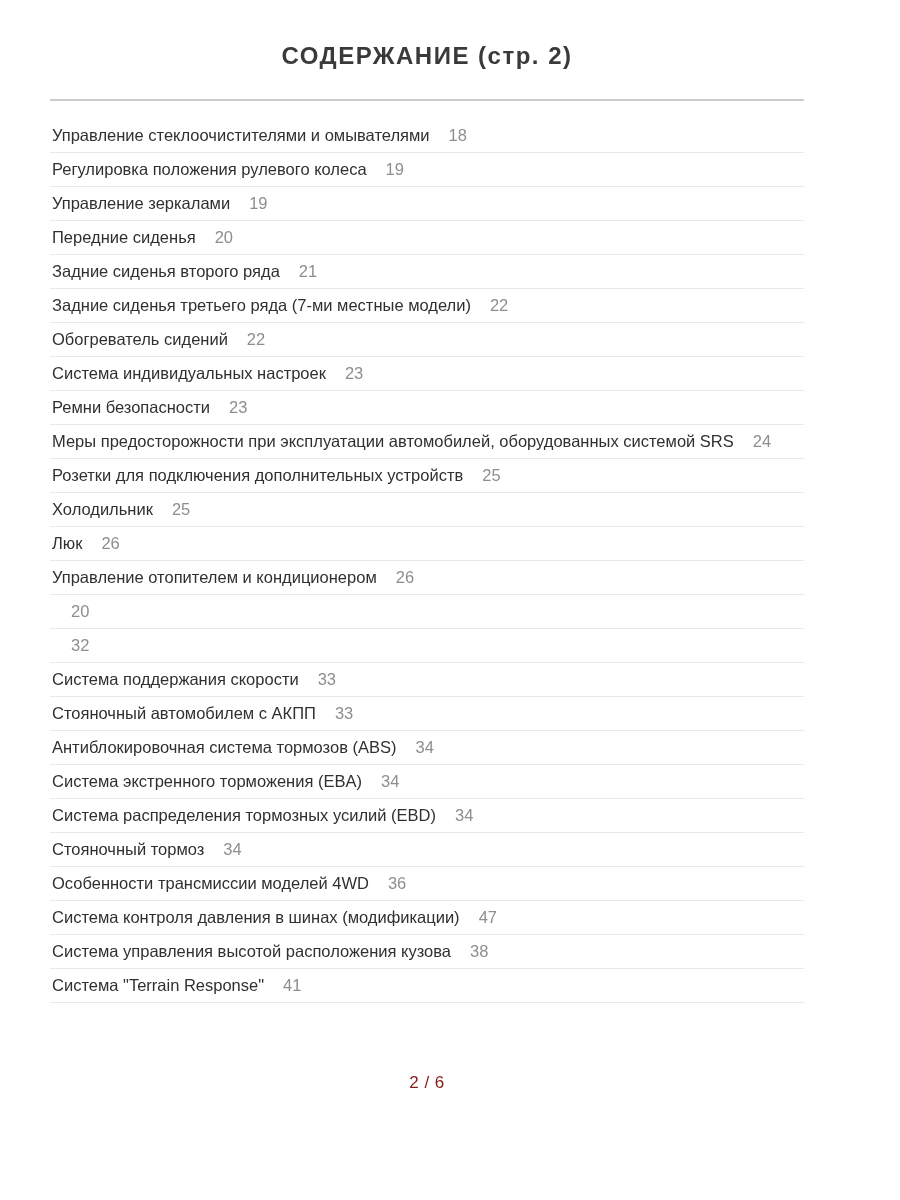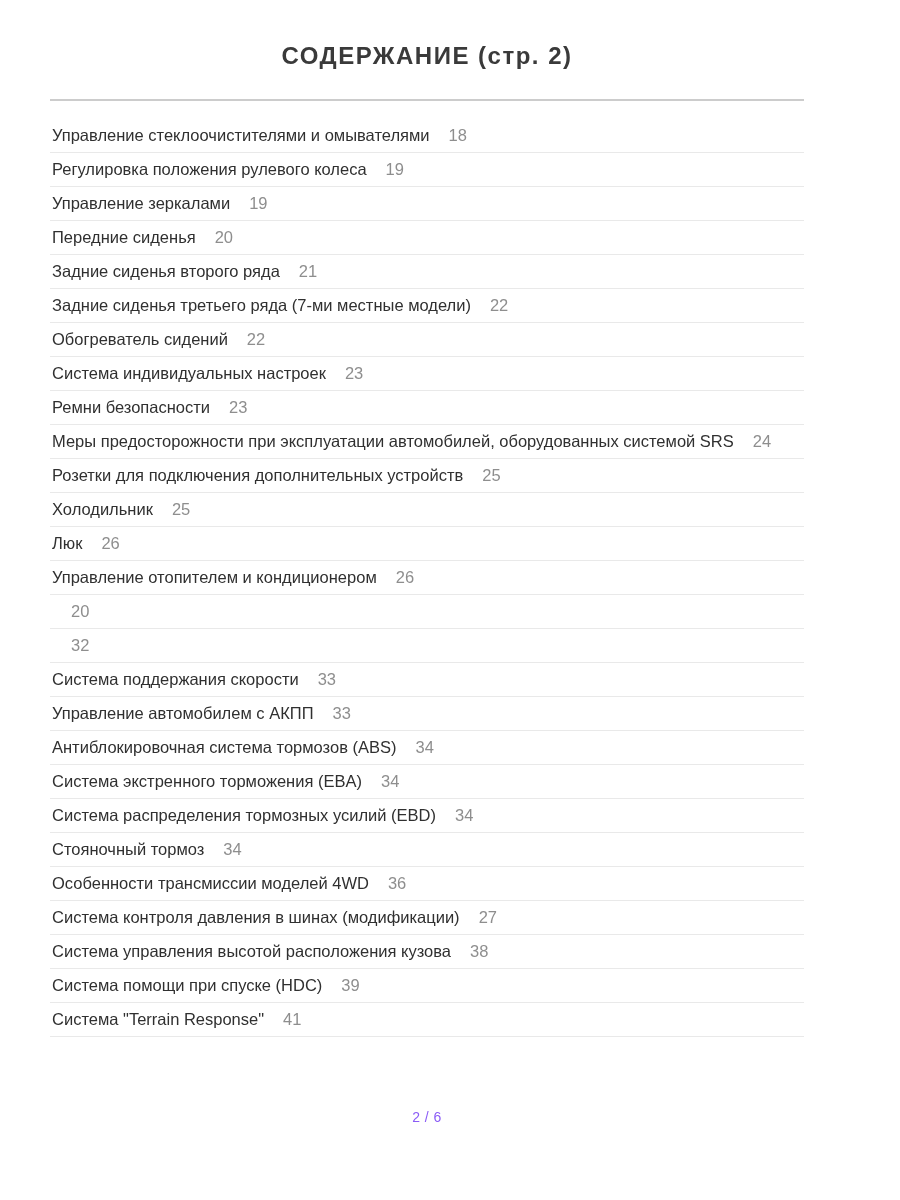--- a/index.html
+++ b/index.html
@@ -52,23 +52,23 @@
     white-space: nowrap;
   }
   .toc-page-num {
     color: #8e8e8e;
     margin-left: 19px;
     white-space: nowrap;
   }
   .page-footer {
     margin-top: 70px;
     text-align: center;
-    font-size: 14px;
+    font-size: 17px;
     line-height: 20px;
-    color: #8b5cf6;
+    color: #7f1d1d;
     letter-spacing: 0.5px;
   }
 </style>
 </head>
 <body>
 
 <div class="page">
   <div class="content">
     <h1 class="page-title">СОДЕРЖАНИЕ (стр. 2)</h1>
 
@@ -152,21 +152,21 @@
   <div class="toc-row">
     <span class="toc-page-num">32</span>
   </div>
 
   <div class="toc-row">
     <span class="toc-label">Система поддержания скорости</span>
     <span class="toc-page-num">33</span>
   </div>
 
   <div class="toc-row">
-    <span class="toc-label">Управление автомобилем с АКПП</span>
+    <span class="toc-label">Стояночный автомобилем с АКПП</span>
     <span class="toc-page-num">33</span>
   </div>
 
   <div class="toc-row">
     <span class="toc-label">Антиблокировочная система тормозов (ABS)</span>
     <span class="toc-page-num">34</span>
   </div>
 
   <div class="toc-row">
     <span class="toc-label">Система экстренного торможения (EBA)</span>
@@ -184,32 +184,28 @@
   </div>
 
 
   <div class="toc-row">
     <span class="toc-label">Особенности трансмиссии моделей 4WD</span>
     <span class="toc-page-num">36</span>
   </div>
 
   <div class="toc-row">
     <span class="toc-label">Система контроля давления в шинах (модификации)</span>
-    <span class="toc-page-num">27</span>
+    <span class="toc-page-num">47</span>
   </div>
 
   <div class="toc-row">
     <span class="toc-label">Система управления высотой расположения кузова</span>
     <span class="toc-page-num">38</span>
   </div>
 
-  <div class="toc-row">
-    <span class="toc-label">Система помощи при спуске (HDC)</span>
-    <span class="toc-page-num">39</span>
-  </div>
 
   <div class="toc-row">
     <span class="toc-label">Система "Terrain Response"</span>
     <span class="toc-page-num">41</span>
   </div>
 </div>
 
     <div class="page-footer">2 / 6</div>
   </div>
 </div>

